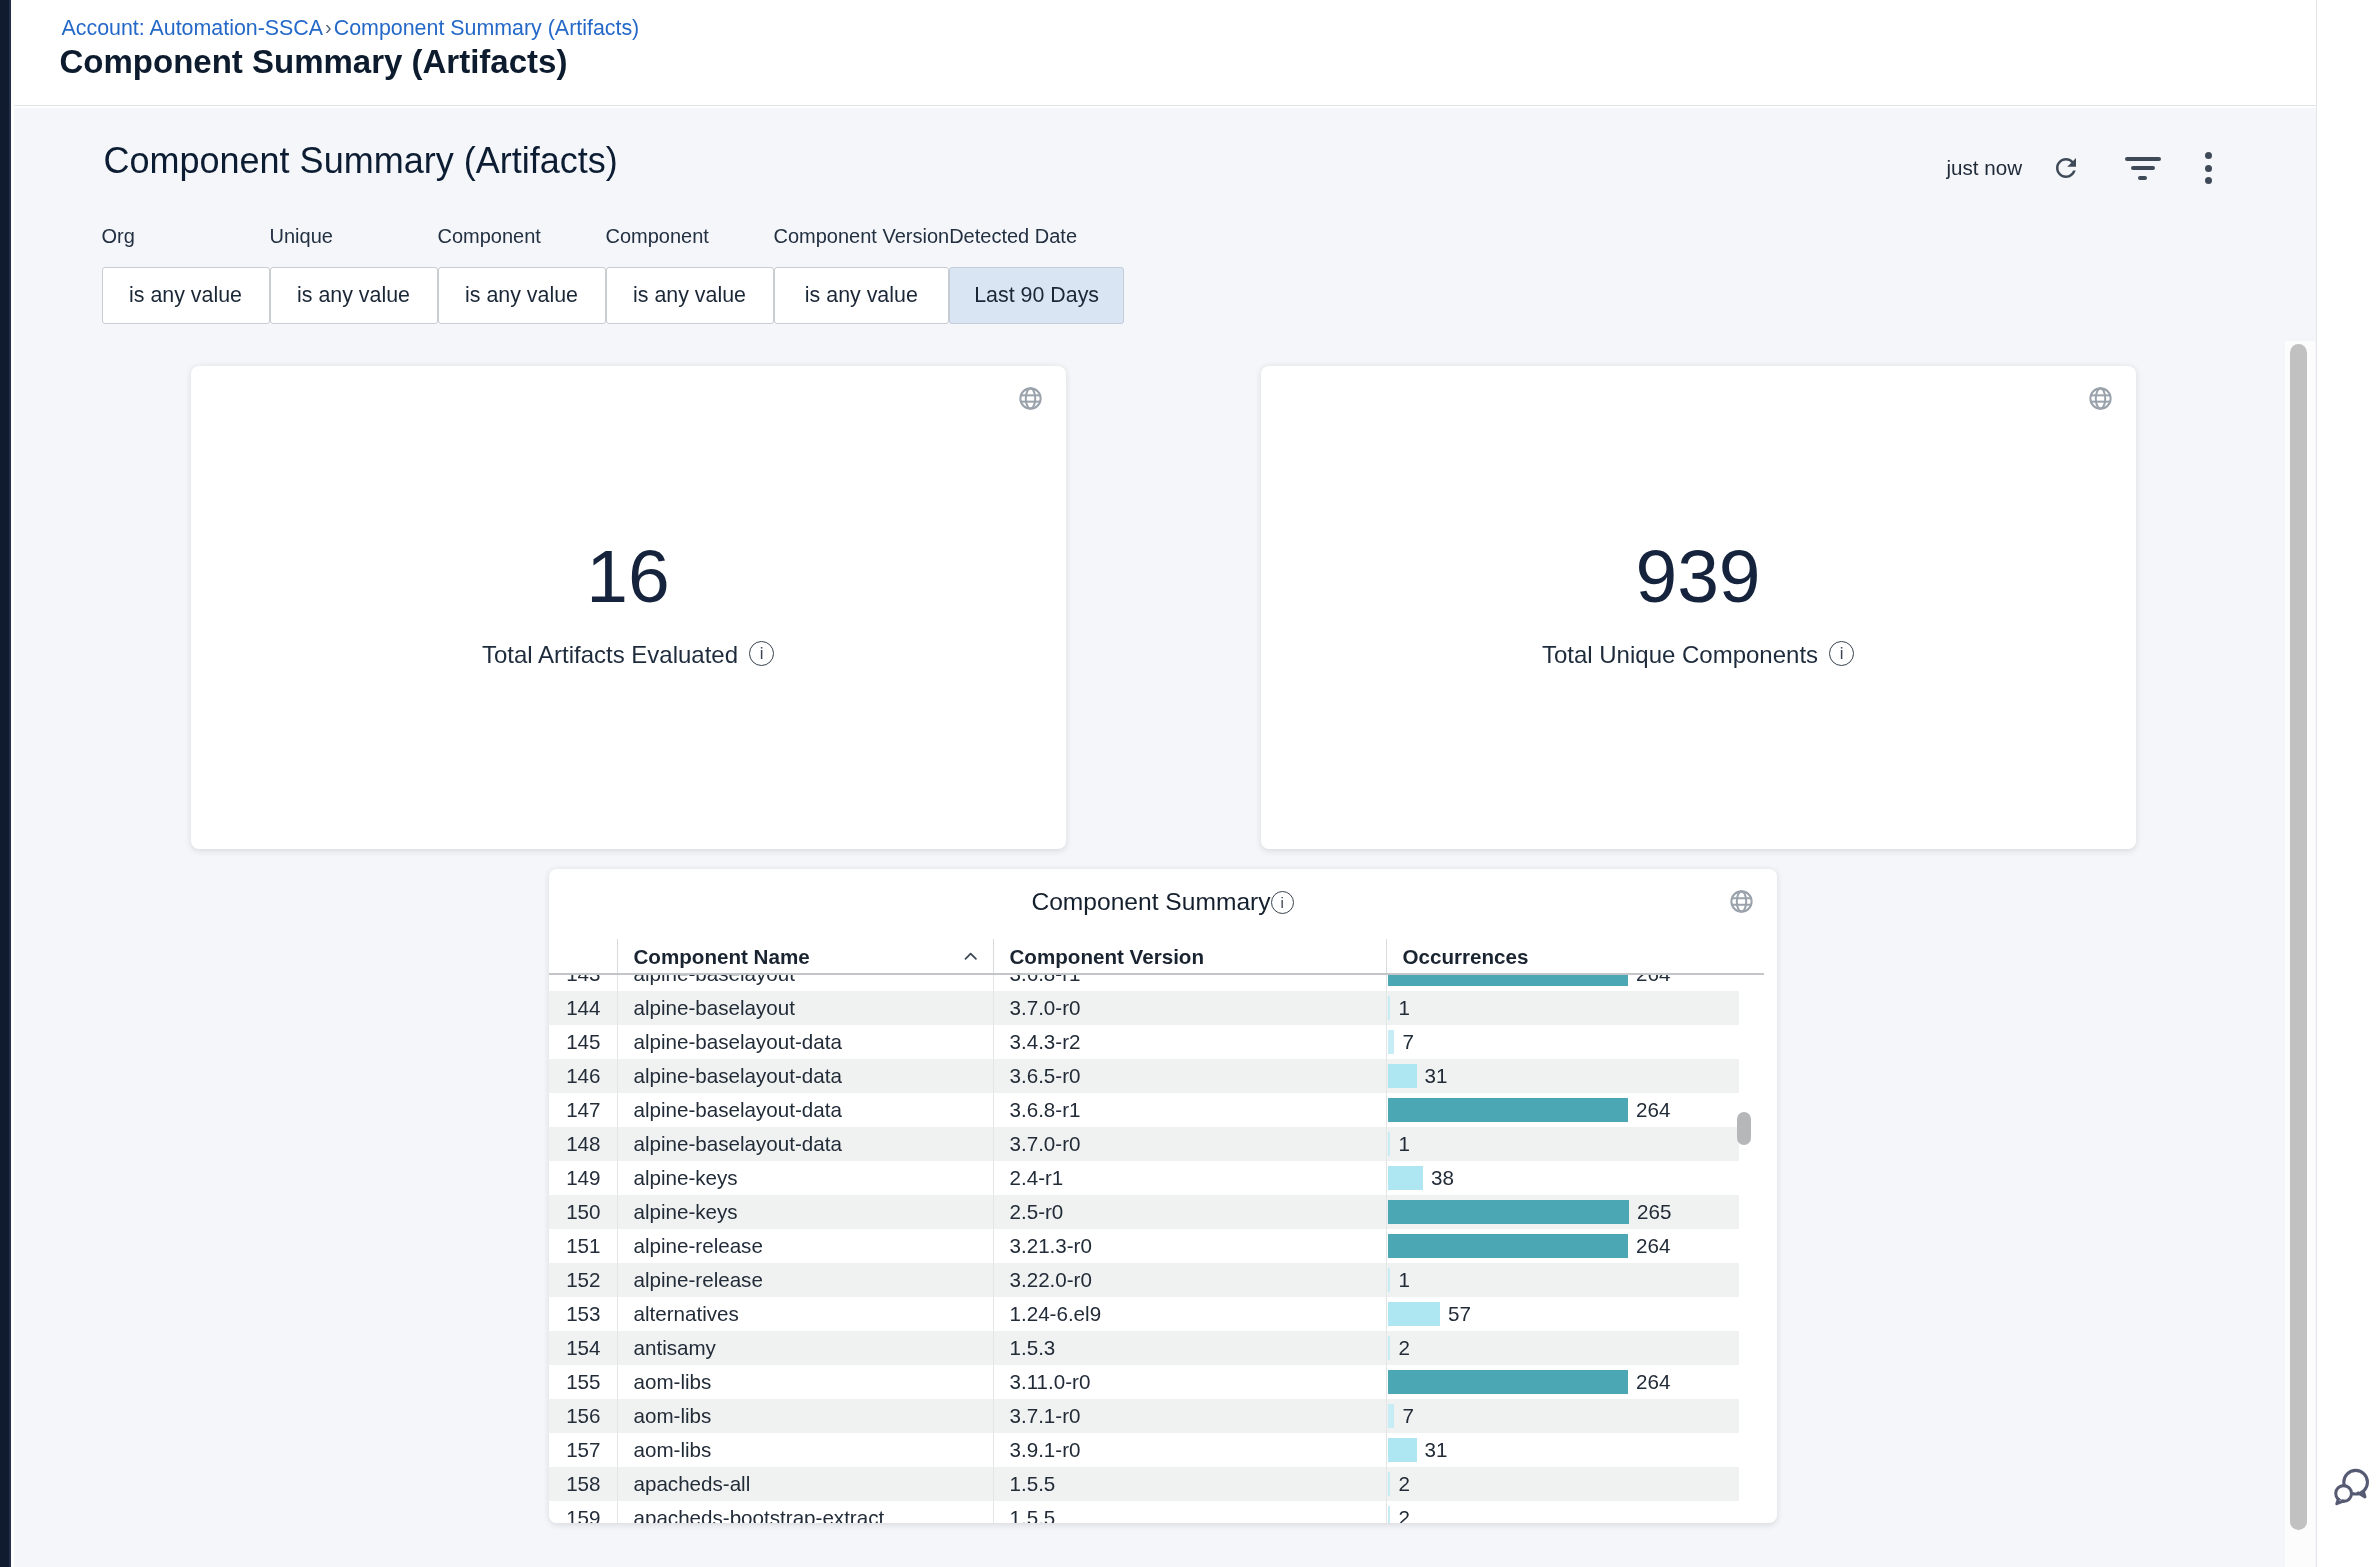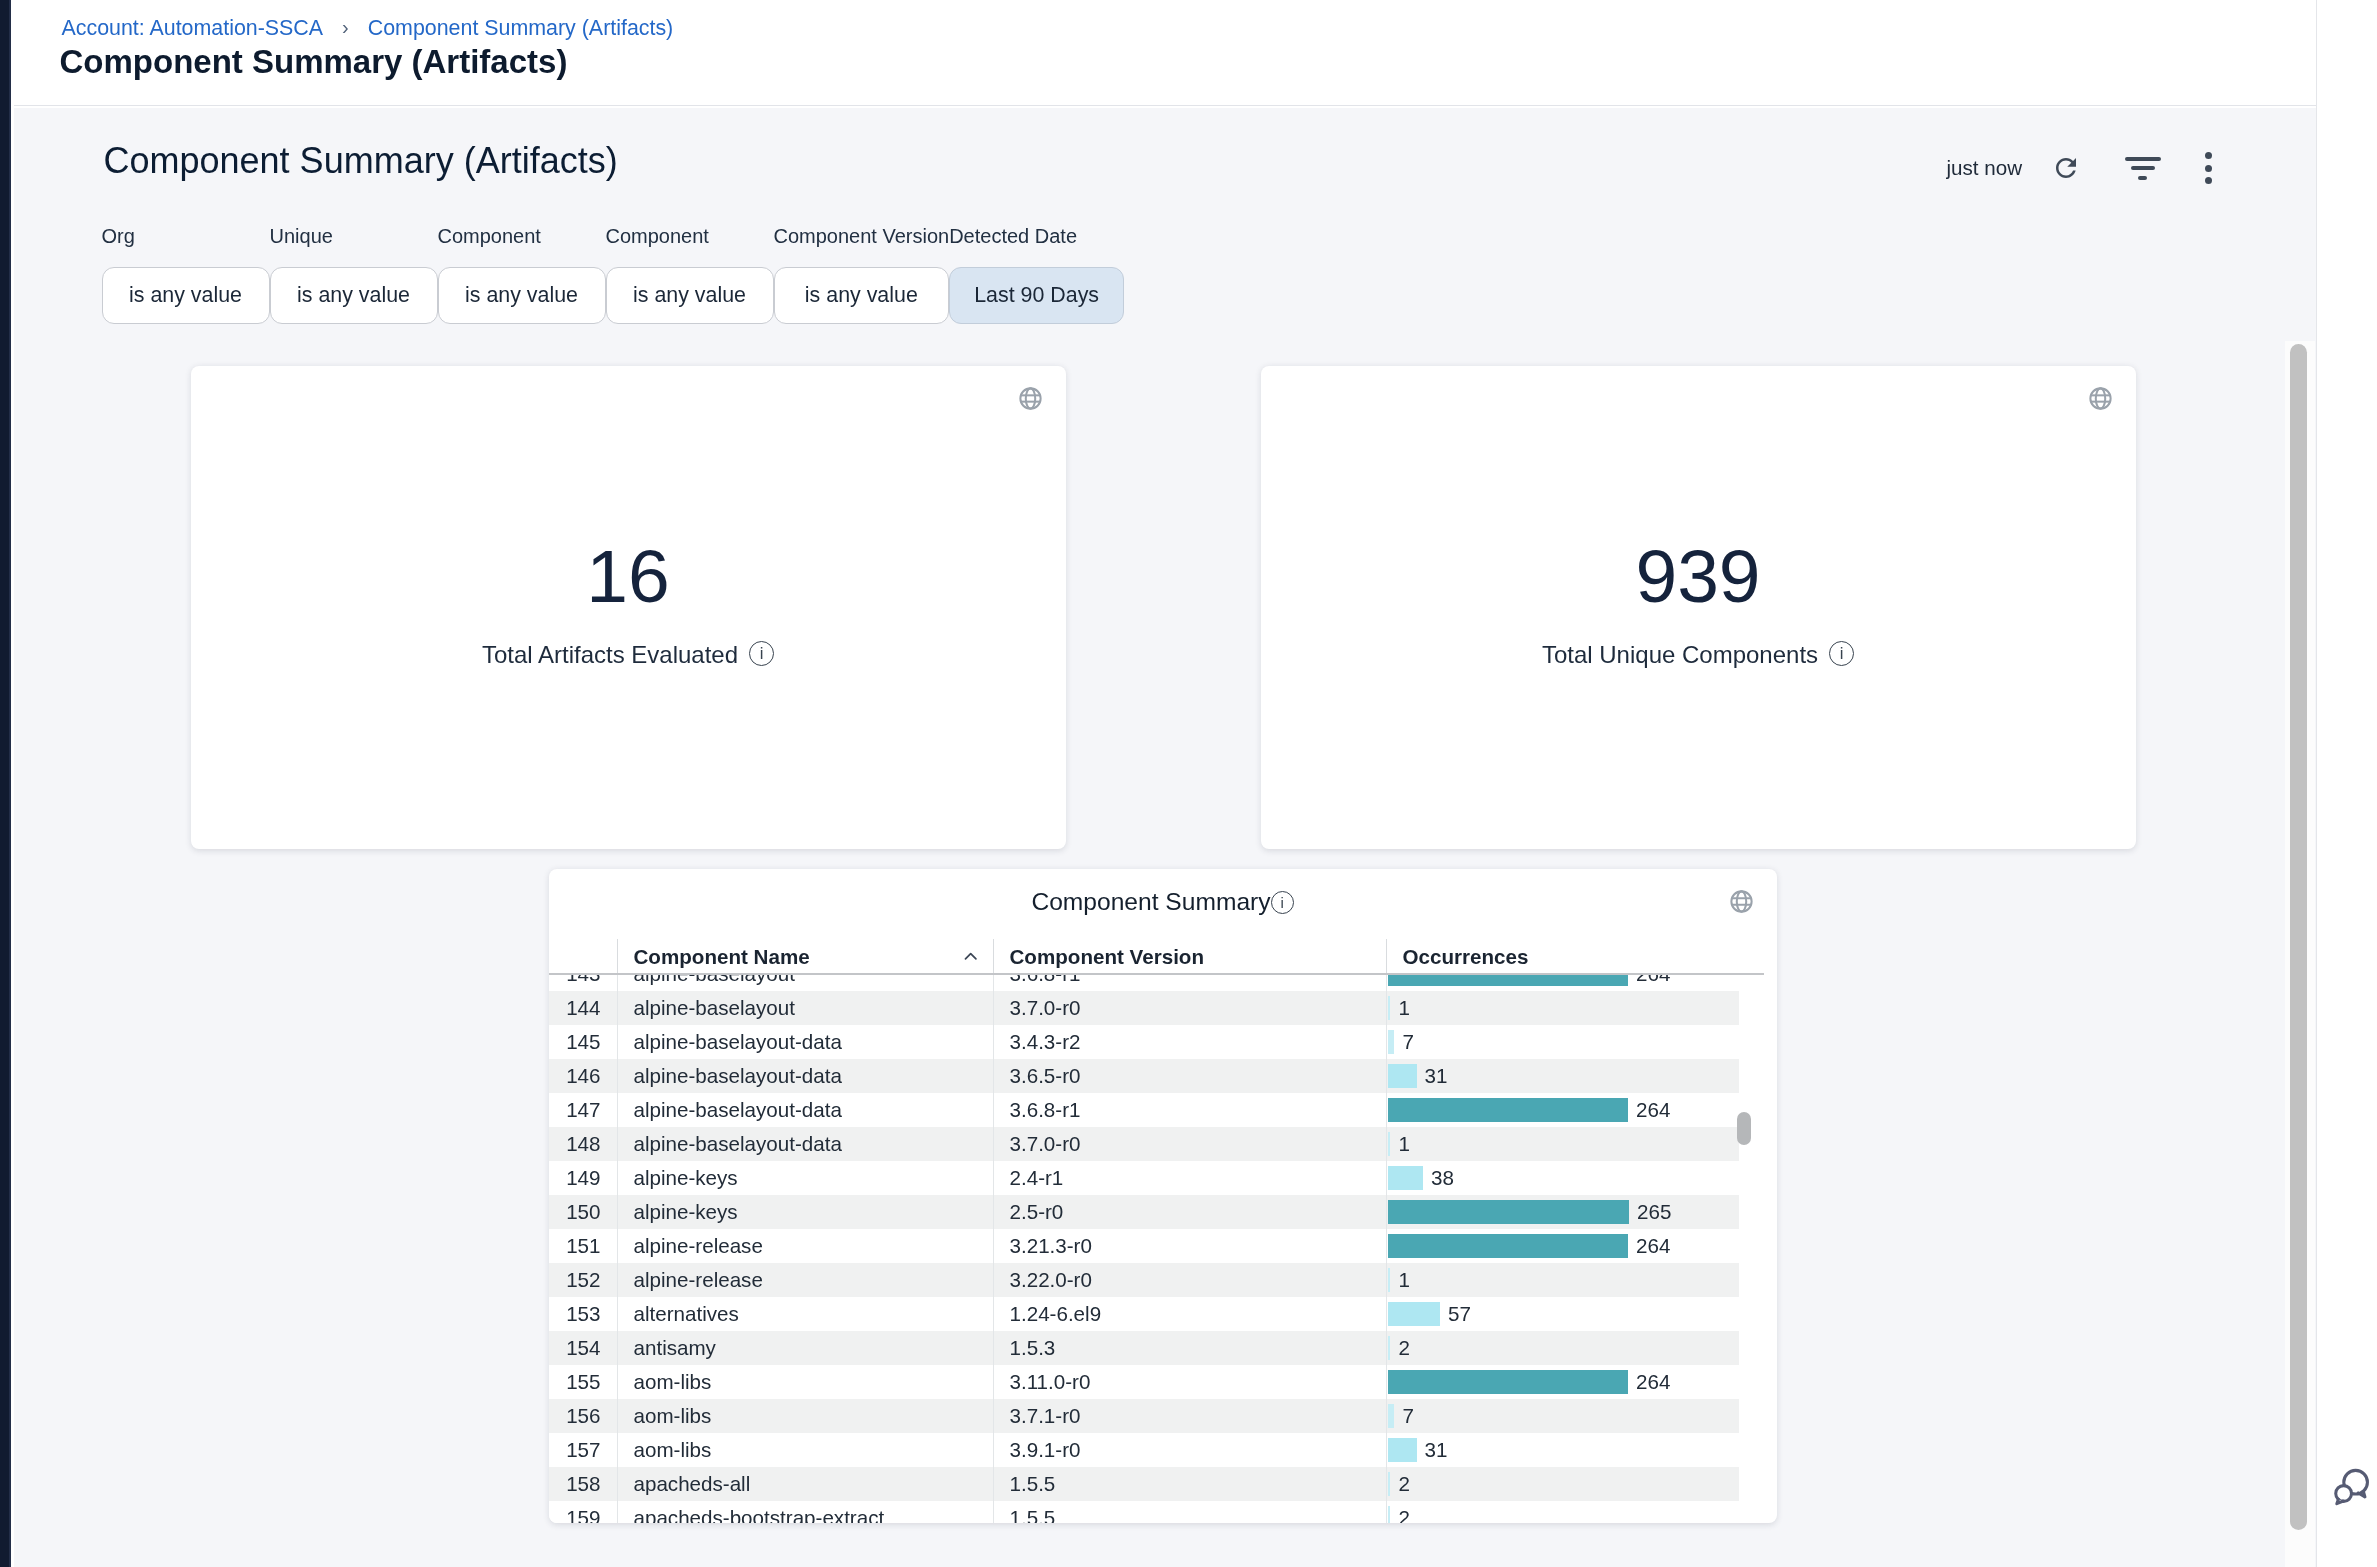--- a/index.html
+++ b/index.html
@@ -4,21 +4,21 @@
 <style>
   html,body{margin:0;padding:0;background:#fff;}
   .app{position:relative;width:2377px;height:1567px;overflow:hidden;background:#ffffff;
        font-family:"Liberation Sans",sans-serif;color:#1e2a3a;}
 
   
   .left-rail{position:absolute;left:0;top:0;width:11px;height:1567px;background:#111b30;border-right:2.4px solid #232e48;box-sizing:border-box;}
 
   
   .page-header{position:absolute;left:13.5px;top:0;width:2302px;height:106px;background:#fff;border-bottom:1.6px solid #e2e4e9;box-sizing:border-box;}
-  .breadcrumb{position:absolute;left:48px;top:16px;display:flex;align-items:center;gap:19px;font-size:21.4px;}
+  .breadcrumb{position:absolute;left:48px;top:16px;display:flex;align-items:center;gap:2px;font-size:21.4px;}
   .crumb{color:#2468c8;cursor:pointer;text-decoration:none;}
   .crumb-sep{color:#51627a;font-size:20px;transform:translateY(-0.8px);}
   .page-title{position:absolute;left:46px;top:43px;font-size:33px;font-weight:bold;color:#0d1b2e;}
 
   
   .dashboard{position:absolute;left:13.5px;top:108px;width:2302px;height:1459px;background:#f5f6f9;}
   .dash-title{position:absolute;left:90px;top:32px;font-size:36px;font-weight:400;color:#0c1d33;}
 
   .dash-actions{position:absolute;left:1933px;top:44px;display:flex;align-items:center;}
   .refreshed{font-size:20.6px;color:#202b3a;margin-right:28.5px;}
@@ -26,21 +26,21 @@
   .icon-btn + .icon-btn{margin-left:44px;}
   .filter-glyph{display:flex;flex-direction:column;align-items:center;gap:5.6px;}
   .filter-glyph i{display:block;height:4px;border-radius:2.4px;background:#3f4a58;}
   .kebab{display:flex;flex-direction:column;gap:5.6px;}
   .kebab i{width:7.1px;height:7.1px;border-radius:50%;background:#3f4a58;}
 
   
   .filter-bar{position:absolute;left:88px;top:117px;display:flex;}
   .filter-group{display:flex;flex-direction:column;}
   .filter-label{font-size:20px;color:#223042;margin-bottom:19px;}
-  .filter-button{height:57px;min-width:168px;box-sizing:border-box;padding:0 24px;border:1.6px solid #c9ccd2;border-radius:12px;
+  .filter-button{height:57px;min-width:168px;box-sizing:border-box;padding:0 24px;border:1.6px solid #c9ccd2;border-radius:3px;
                  background:#fff;font-family:inherit;font-size:21.4px;color:#1b2737;cursor:pointer;}
   .filter-button.active{background:#d9e5f2;border-color:#c2cdda;}
 
   
   .card{position:absolute;background:#fff;border-radius:8px;box-shadow:0 1.6px 6.3px rgba(40,50,70,.14);}
   .tile{display:flex;flex-direction:column;align-items:center;}
   .tile-1{left:177px;top:258px;width:875px;height:483px;}
   .tile-2{left:1247px;top:258px;width:875px;height:483px;}
   .globe{position:absolute;top:19px;right:22px;}
   .tile-value{margin-top:173px;font-size:75px;font-weight:500;color:#15233c;line-height:1;}

